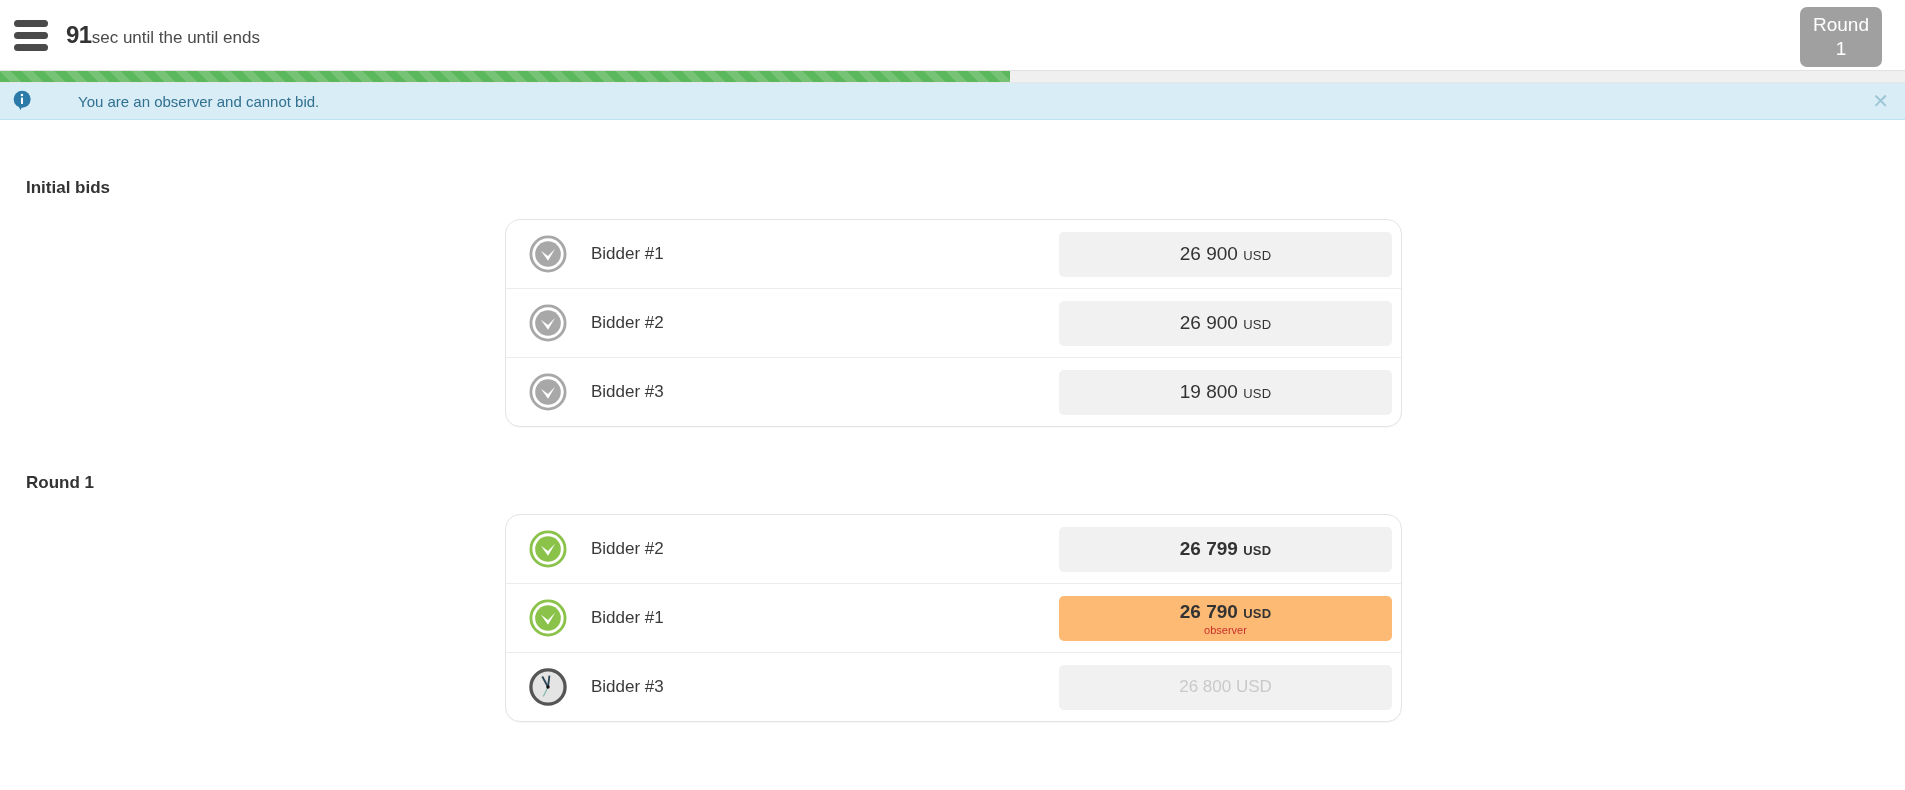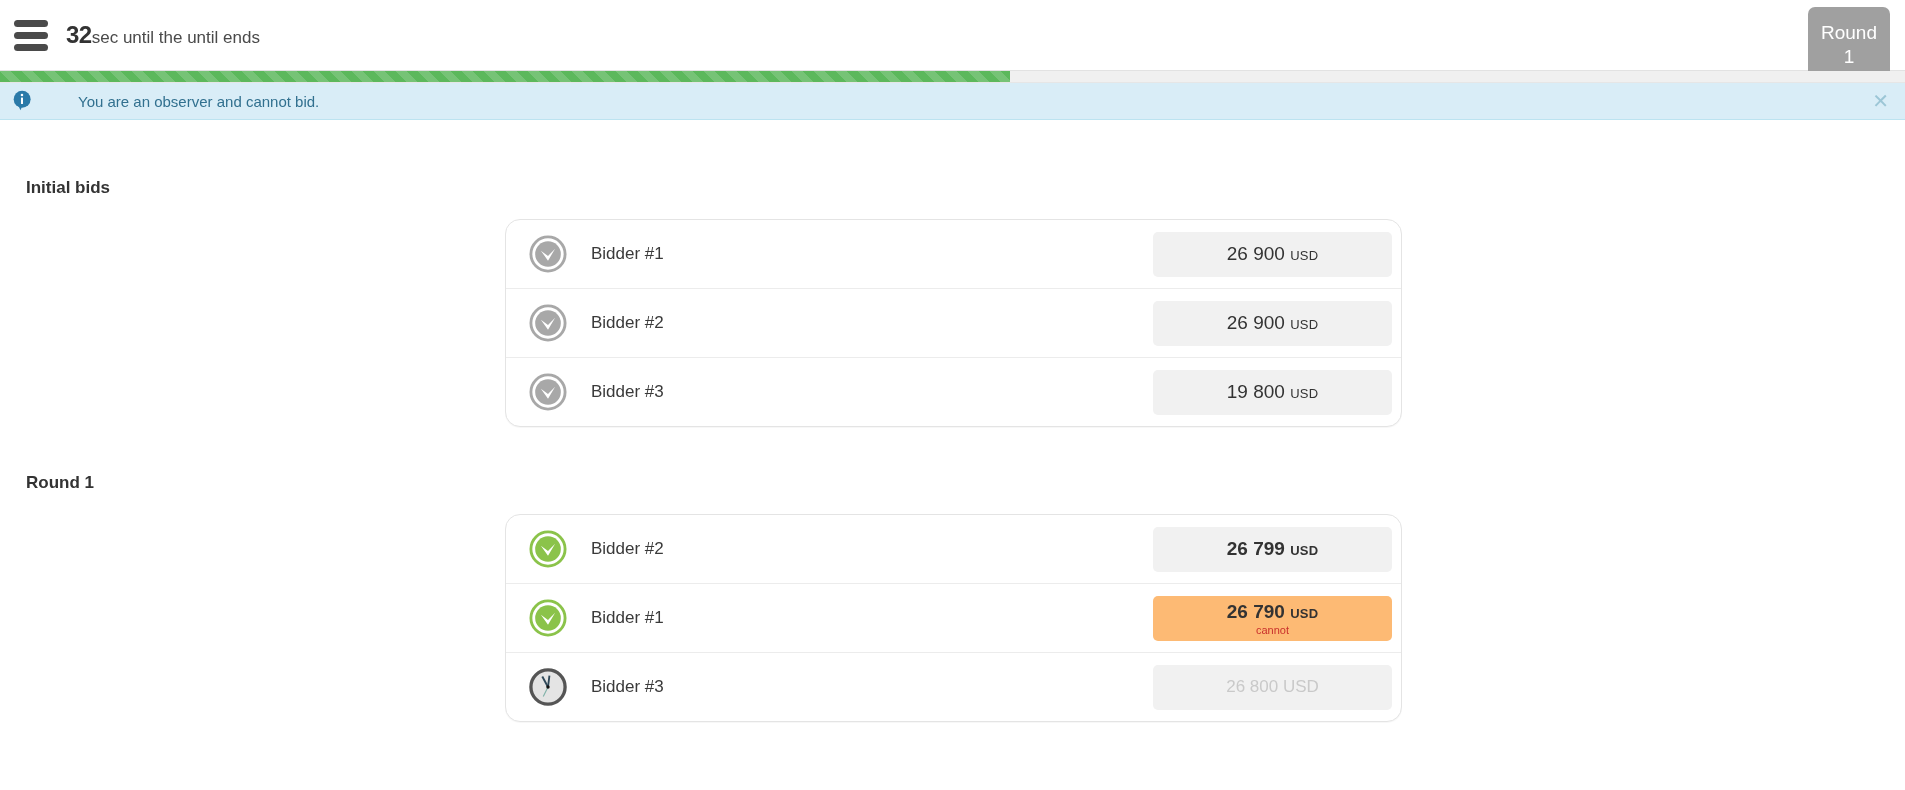--- a/index.html
+++ b/index.html
@@ -45,24 +45,24 @@
     white-space: nowrap;
   }
   .timer-text .secs {
     font-size: 24px;
     font-weight: bold;
     color: #333333;
     letter-spacing: -0.5px;
   }
   .round-badge {
     position: absolute;
-    right: 15px;
+    right: 23px;
     top: 7px;
     width: 82px;
-    height: 76px;
+    height: 60px;
     background: #a0a0a0;
     border-radius: 7px;
     color: #ffffff;
     font-size: 19px;
     line-height: 24px;
     display: flex;
     flex-direction: column;
     align-items: center;
     justify-content: center;
     cursor: pointer;
@@ -176,21 +176,21 @@
     margin-left: 14px;
     margin-right: 24px;
     flex: none;
   }
   .bidder-name {
     font-size: 17px;
     color: #3a3a3a;
     flex: 1;
   }
   .bid-value {
-    width: 239px;
+    width: 333px;
     height: 45px;
     border-radius: 5px;
     background: #f1f1f1;
     display: flex;
     flex-direction: column;
     align-items: center;
     justify-content: center;
     flex: none;
   }
   .bid-value .amount {
@@ -219,21 +219,21 @@
 </head>
 <body>
 
 <div class="topbar">
   <div class="hamburger">
     <span></span>
     <span></span>
     <span></span>
   </div>
   <div class="timer-text">
-    <span class="secs">32</span><span>sec until the until ends</span>
+    <span class="secs">91</span><span>sec until the until ends</span>
   </div>
   <div class="round-badge">
     <span>Round</span>
     <span>1</span>
   </div>
 </div>
 
 <div class="progress-track">
   <div class="progress-fill" id="progress-fill" style="width: 53%;"></div>
 </div>
@@ -304,21 +304,21 @@
         </div>
         <div class="bid-row">
           <svg class="status-icon" viewBox="0 0 40 40">
             <circle cx="20" cy="20" r="18" fill="none" stroke="#8bc34a" stroke-width="3"></circle>
             <circle cx="20" cy="20" r="13.5" fill="#8bc34a"></circle>
             <path d="M12.5 16.5 L20 27 L27.5 14.5 L20 22 Z" fill="#ffffff"></path>
           </svg>
           <div class="bidder-name">Bidder #1</div>
           <div class="bid-value minimum bold">
             <div class="amount"><span>26 790</span> <span class="cur">USD</span></div>
-            <div class="sub">cannot</div>
+            <div class="sub">observer</div>
           </div>
         </div>
         <div class="bid-row">
           <svg class="status-icon" viewBox="0 0 40 40">
             <circle cx="20" cy="20" r="18" fill="#e4e4e4" stroke="#555555" stroke-width="3.5"></circle>
             <line x1="20" y1="20" x2="21.5" y2="8" stroke="#2f4858" stroke-width="2"></line>
             <line x1="20" y1="20" x2="14" y2="9" stroke="#2f4858" stroke-width="2"></line>
             <line x1="20" y1="20" x2="15" y2="30" stroke="#7fb2a8" stroke-width="1.2"></line>
             <circle cx="20" cy="20" r="1.8" fill="#111111"></circle>
           </svg>

